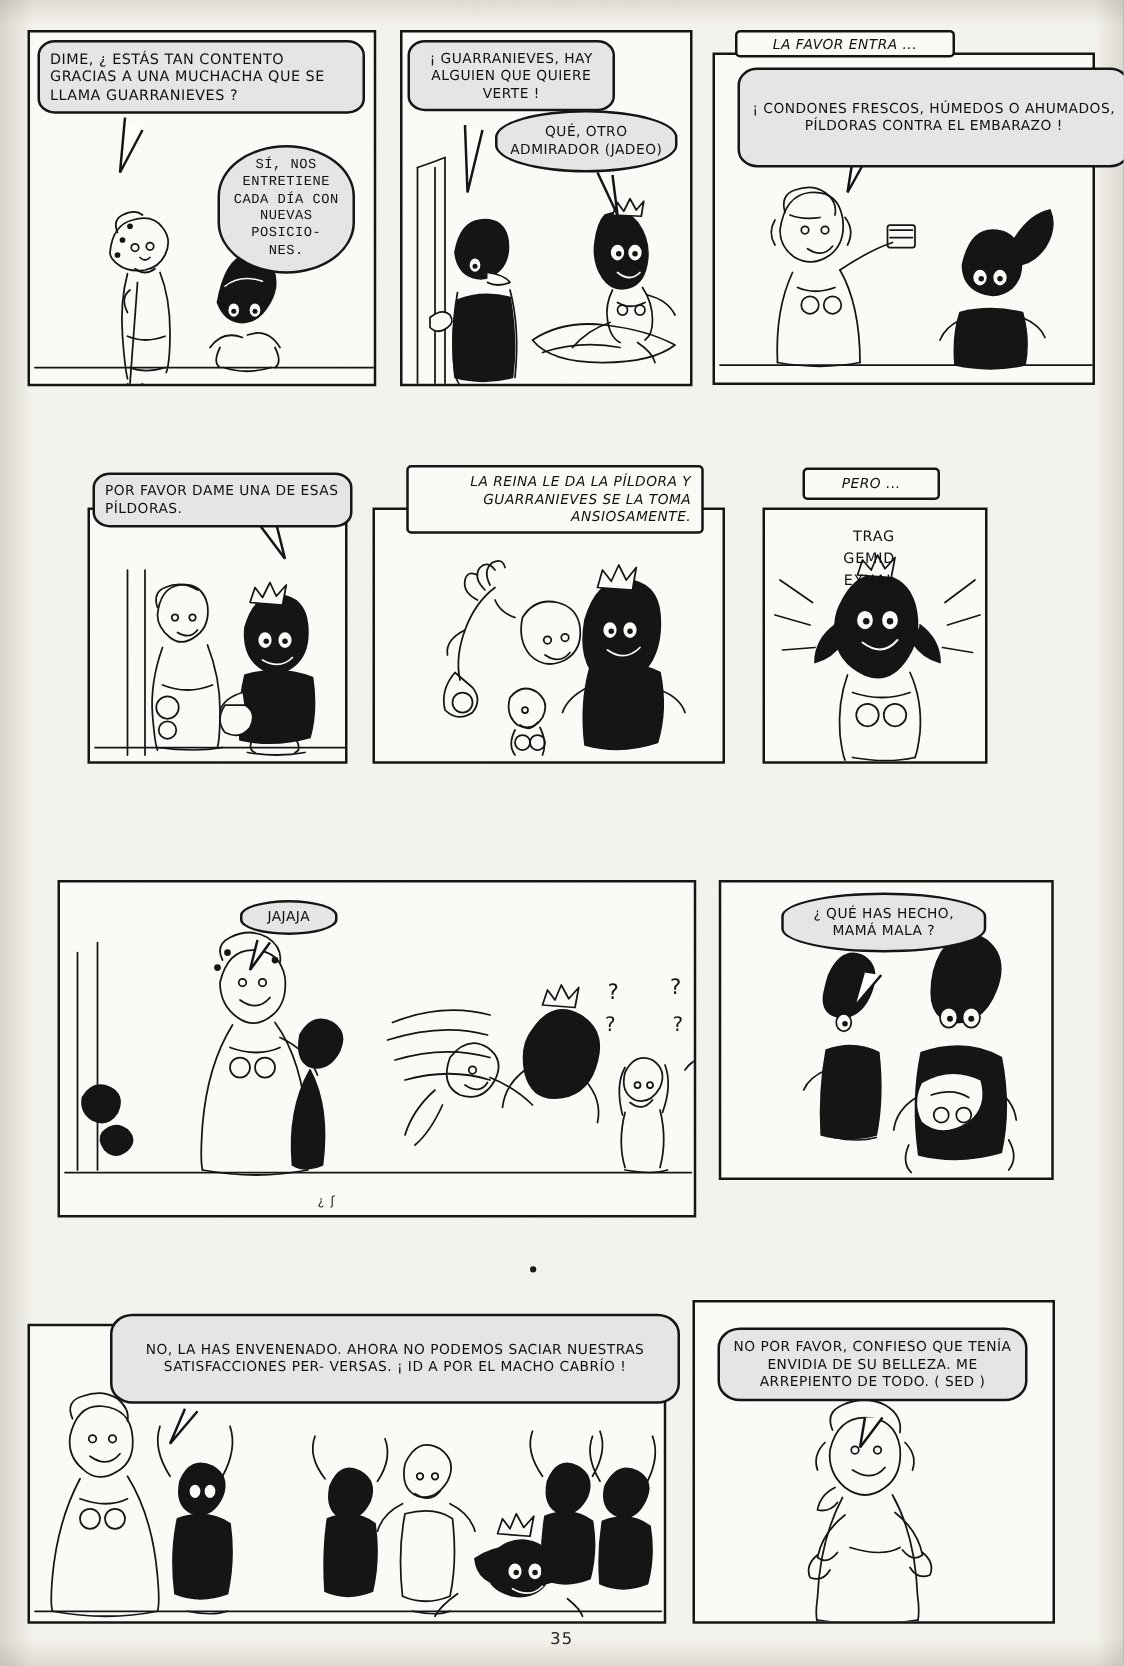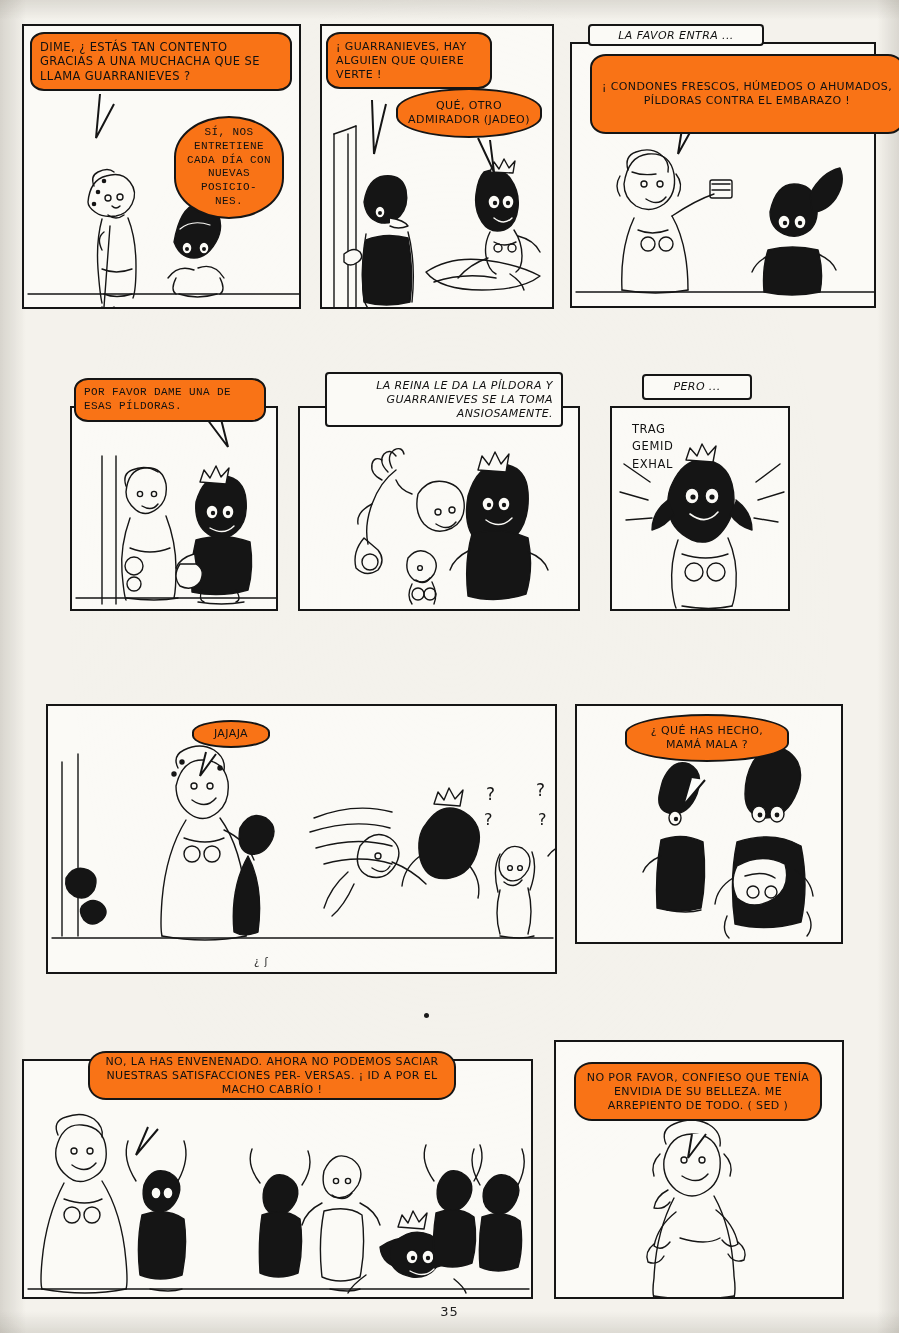--- a/index.html
+++ b/index.html
@@ -40,39 +40,39 @@
   .panel .inner-art {
     position: absolute;
     inset: 0;
     overflow: hidden;
   }
   
   .balloon {
     position: absolute;
     border: 2px solid #151515;
     border-radius: 14px / 12px;
-    background: #f97316;
+    background: #e5e5e5;
     box-sizing: border-box;
     padding: 5px 8px;
     font-family: "DejaVu Sans", sans-serif;
     font-size: 11px;
     line-height: 1.25;
     letter-spacing: 0.4px;
     color: #111;
     text-align: center;
     z-index: 6;
   }
   .balloon.caption {
     border-radius: 4px;
     font-style: italic;
   }
   .balloon.noborder {
     border: none;
     background: transparent;
-    text-align: left;
+    text-align: right;
   }
   .tail {
     position: absolute;
     width: 0;
     height: 0;
     z-index: 5;
   }
   .tail svg { display: block; overflow: visible; }
   #page-number {
     position: absolute;
@@ -195,21 +195,21 @@
           <path d="M192 204 q8 12 8 26 q0 12 -6 16"></path>
           <path d="M172 216 q10 6 22 0"></path>
           <circle cx="176" cy="222" r="4"></circle>
           <circle cx="190" cy="222" r="4"></circle>
           <path d="M196 210 q16 4 22 16"></path>
           <path d="M166 232 q-18 6 -30 20"></path>
           <path d="M188 248 q12 8 14 16"></path>
         </g>
       </svg>
     </div>
-    <div class="balloon" style="left:4px; top:6px; width:166px; text-align:left; padding:6px 8px;">¡ GUARRANIEVES, HAY ALGUIEN QUE QUIERE VERTE !</div>
+    <div class="balloon" style="left:4px; top:6px; width:166px; text-align:center; padding:6px 8px;">¡ GUARRANIEVES, HAY ALGUIEN QUE QUIERE VERTE !</div>
     <div class="tail" style="left:38px; top:74px;">
       <svg width="40" height="60">
           <path d="M12 0 L14 54 L26 4" fill="#fdfdfa" stroke="#151515" stroke-width="2"></path>
         </svg>
     </div>
     <div class="balloon" style="left:74px; top:62px; width:146px; border-radius:50% / 44%; padding:9px 8px;">QUÉ, OTRO ADMIRADOR (JADEO)</div>
     <div class="tail" style="left:146px; top:112px;">
       <svg width="40" height="44">
           <path d="M10 0 L26 34 L22 2" fill="#fdfdfa" stroke="#151515" stroke-width="2"></path>
         </svg>
@@ -296,21 +296,21 @@
           <path d="M124 132 q28 -8 54 2 q4 26 -2 48 q-28 8 -56 2 q-2 -28 4 -52 z" fill="#151515" stroke="#151515"></path>
 
           <path d="M122 146 q-14 4 -18 14 q10 6 20 0" fill="#fbfaf6" stroke="#151515"></path>
           <path d="M108 156 q-8 12 0 22 q12 6 20 -4 q6 -12 -4 -18 z" fill="#fbfaf6" stroke="#151515"></path>
 
           <path d="M130 182 q-4 10 2 12 M164 182 q6 10 0 12"></path>
           <path d="M126 194 q24 4 46 0"></path>
         </g>
       </svg>
     </div>
-    <div class="balloon" style="left:2px; top:-30px; width:192px; text-align:left; padding:6px 8px;font-family:Liberation Mono, monospace;">POR FAVOR DAME UNA DE ESAS PÍLDORAS.</div>
+    <div class="balloon" style="left:2px; top:-30px; width:208px; text-align:left; padding:6px 8px;">POR FAVOR DAME UNA DE ESAS PÍLDORAS.</div>
     <div class="tail" style="left:126px; top:7px;">
       <svg width="40" height="44">
           <path d="M6 0 L30 32 L22 0" fill="#fdfdfa" stroke="#151515" stroke-width="2"></path>
         </svg>
     </div>
   </div>
 
   <div class="panel" style="left:298px; top:406px; width:282px; height:205px;">
     <div class="inner-art">
       <svg width="282" height="205" viewBox="0 0 282 205">
@@ -546,21 +546,21 @@
           <path d="M410 120 q-14 -20 -8 -36 M450 120 q12 -20 6 -36"></path>
           <path d="M412 152 q22 -8 38 4 q4 24 -2 46 q-20 8 -38 0 q-2 -26 2 -50 z" fill="#151515" stroke="#151515"></path>
           <path d="M460 128 q10 -20 26 -12 q14 8 6 24 q-8 16 -22 12 q-14 -6 -10 -24 z" fill="#151515" stroke="#151515"></path>
           <path d="M456 124 q-12 -20 -6 -36 M494 124 q10 -20 4 -36"></path>
           <path d="M458 156 q22 -8 38 4 q4 24 -2 46 q-20 8 -38 0 q-2 -26 2 -50 z" fill="#151515" stroke="#151515"></path>
 
           <path d="M342 214 q-14 10 -18 18 M430 218 q10 8 12 14"></path>
         </g>
       </svg>
     </div>
-    <div class="balloon" style="left:64px; top:-10px; width:368px; padding:2px 10px; border-radius:18px / 16px;">NO, LA HAS ENVENENADO. AHORA NO PODEMOS SACIAR NUESTRAS SATISFACCIONES PER- VERSAS. ¡ ID A POR EL MACHO CABRÍO !</div>
+    <div class="balloon" style="left:64px; top:-10px; width:456px; padding:20px 10px; border-radius:18px / 16px;">NO, LA HAS ENVENENADO. AHORA NO PODEMOS SACIAR NUESTRAS SATISFACCIONES PER- VERSAS. ¡ ID A POR EL MACHO CABRÍO !</div>
     <div class="tail" style="left:108px; top:66px;">
       <svg width="34" height="36">
           <path d="M16 0 L4 28 L26 2" fill="#fdfdfa" stroke="#151515" stroke-width="2"></path>
         </svg>
     </div>
   </div>
 
   <div class="panel" style="left:554px; top:1040px; width:290px; height:259px;">
     <div class="inner-art">
       <svg width="290" height="259" viewBox="0 0 290 259">

